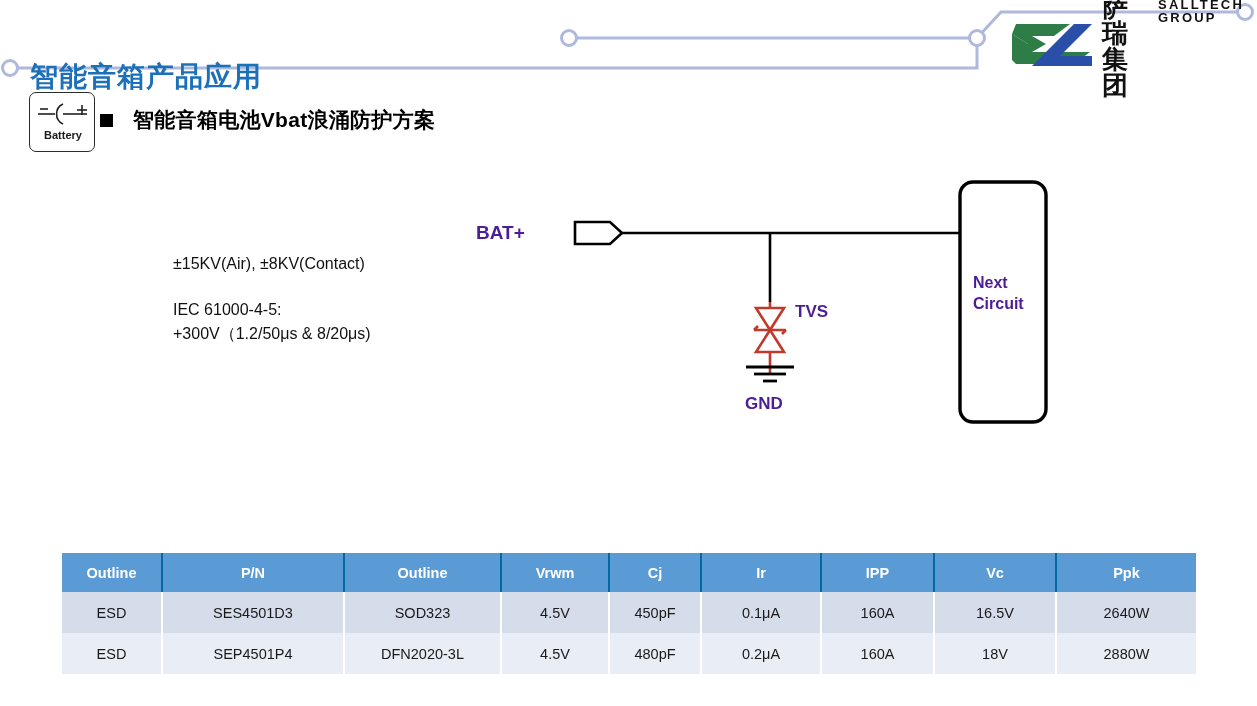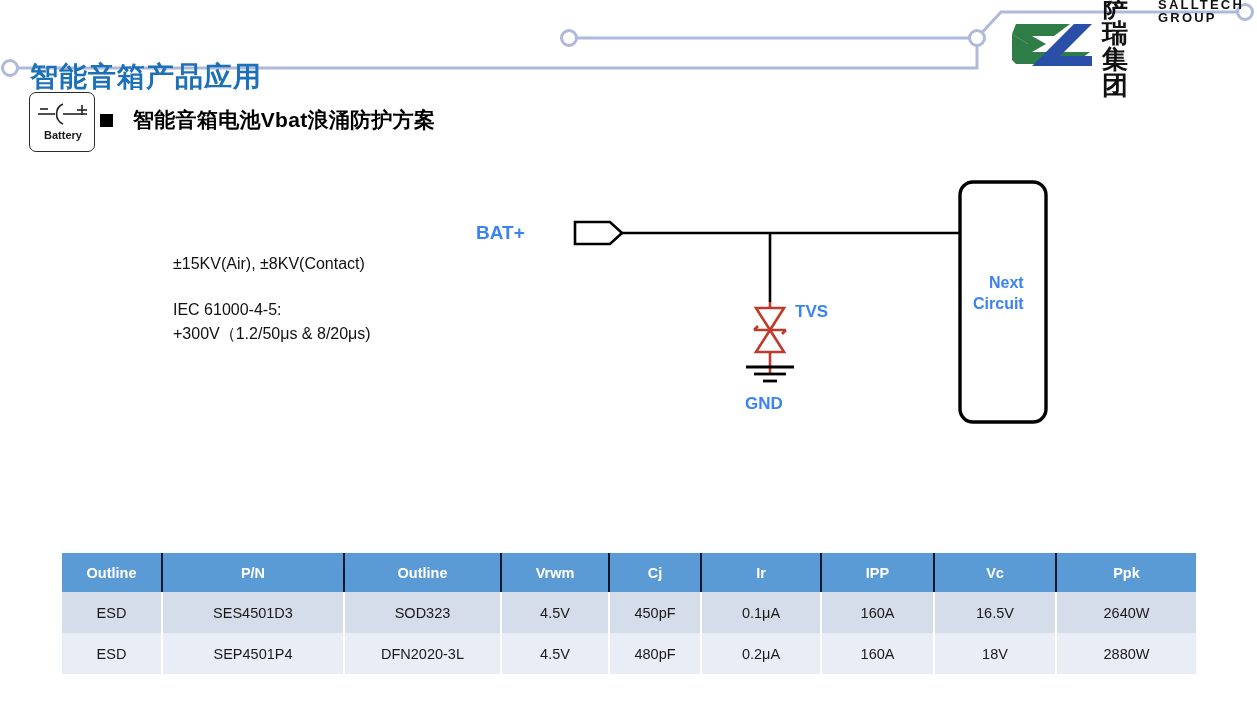--- a/index.html
+++ b/index.html
@@ -96,44 +96,43 @@
 
   
   #circuit-svg {
     position: absolute;
     left: 440px; top: 160px;
     width: 650px; height: 300px;
   }
   .circ-label {
     position: absolute;
     font-weight: bold;
-    color: #3b82f6;
+    color: #4c1d95;
     white-space: nowrap;
-    text-align: right;
   }
   #label-batplus { left: 476px; top: 222px; font-size: 19px; }
   #label-tvs     { left: 795px; top: 302px; font-size: 17px; }
   #label-gnd     { left: 745px; top: 394px; font-size: 17px; }
   #label-next    { left: 973px; top: 272px; font-size: 16px; line-height: 21px; }
 
   
   #param-table {
     position: absolute;
     left: 62px; top: 553px;
     width: 1134px;
     border-collapse: collapse;
     table-layout: fixed;
   }
   #param-table th {
     background: #5B9BD5;
     color: #ffffff;
     font-size: 14.5px;
     font-weight: bold;
     height: 37px;
-    border-right: 2px solid #0f172a;
+    border-right: 2px solid #0369a1;
     text-align: center;
   }
   #param-table th:last-child { border-right: none; }
   #param-table td {
     font-size: 14.5px;
     color: #1a1a1a;
     height: 39px;
     text-align: center;
     border-right: 2px solid #ffffff;
   }

